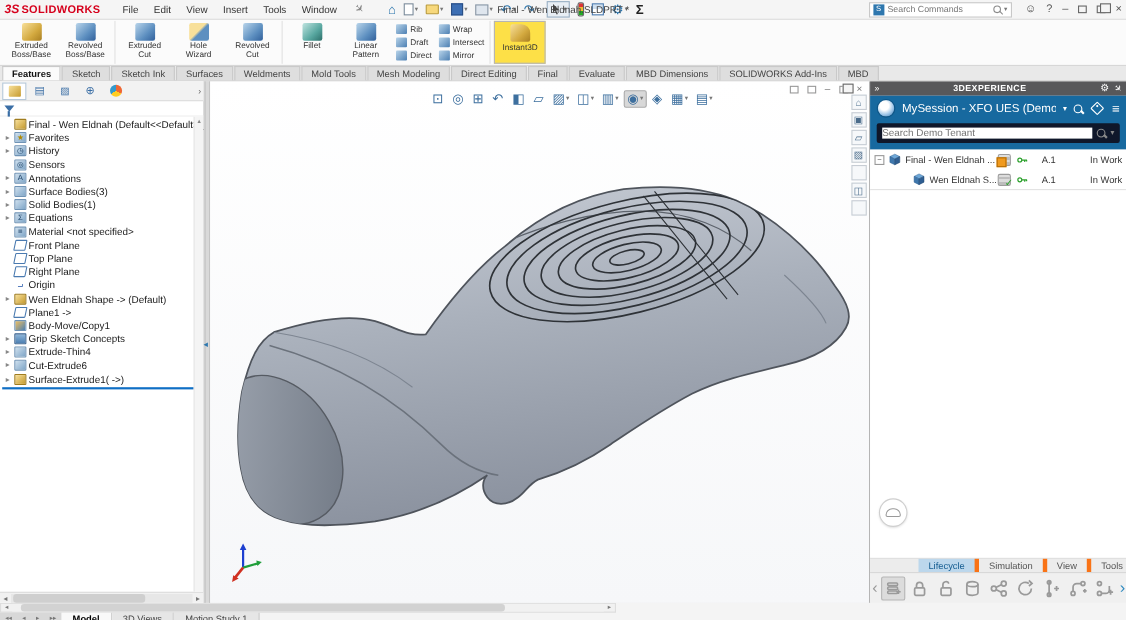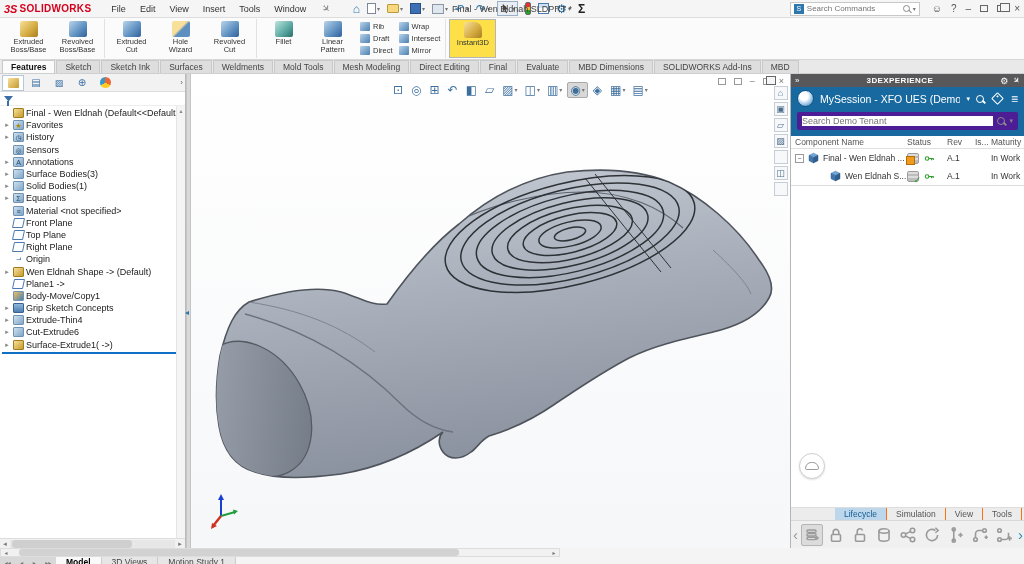--- a/index.html
+++ b/index.html
@@ -1,21 +1,21 @@
 <!DOCTYPE html>
 <html><head>
 <meta charset="utf-8">
 <style>
   *{margin:0;padding:0;box-sizing:border-box;font-family:"Liberation Sans","DejaVu Sans",sans-serif;}
   html,body{width:1024px;height:564px;overflow:hidden;background:#e9e9e9;font-size:9px;color:#222;}
   .app{width:1024px;height:564px;display:flex;flex-direction:column;position:relative;}
 
   
   .titlebar{height:18px;background:#f5f5f5;display:flex;align-items:center;padding:0 4px;gap:4px;border-bottom:1px solid #ddd;position:relative;}
-  .logo{display:flex;align-items:center;gap:2px;margin-right:10px;}
+  .logo{display:flex;align-items:flex-end;gap:2px;margin-right:10px;}
   .logo .s3{color:#d6001c;font-weight:bold;font-style:italic;font-size:11px;}
   .logo .sw{color:#d6001c;font-size:10px;font-weight:bold;letter-spacing:.3px;}
   .menus{display:flex;gap:2px;}
   .menu{padding:2px 6px;color:#333;cursor:default;}
   .pinico{color:#888;font-size:10px;transform:rotate(45deg);display:inline-block;margin:0 6px;}
   .quick{display:flex;align-items:center;gap:7px;margin-left:12px;}
   .qitem{display:flex;align-items:center;gap:1px;color:#1a74b5;}
   .qglyph{font-size:12px;line-height:12px;color:#2e77ae;}
   .qcaret{font-size:6px;color:#777;}
   .ic-doc{width:9px;height:11px;background:#fff;border:1px solid #7a8a9a;display:inline-block;}
@@ -120,21 +120,21 @@
   .compass{width:17px;height:17px;border-radius:50%;background:radial-gradient(circle at 40% 35%,#ffffff 30%,#9fc6e8 60%,#2a6ea6);border:1px solid #0e5586;flex:0 0 17px;}
   .sessname{font-size:10.5px;white-space:nowrap;overflow:hidden;}
   .sesscaret{font-size:7px;}
   .sessicons{margin-left:auto;display:flex;gap:9px;align-items:center;}
   .wmag{width:8px;height:8px;border:1.6px solid #fff;border-radius:50%;position:relative;}
   .wmag::after{content:"";position:absolute;width:4px;height:1.6px;background:#fff;transform:rotate(45deg);right:-3px;bottom:-1px;}
   .wtag{width:9px;height:9px;border:1.6px solid #fff;transform:rotate(45deg);border-radius:1px;position:relative;}
   .wtag::after{content:"";position:absolute;width:2px;height:2px;background:#fff;border-radius:50%;left:1px;top:1px;}
   .wburger{color:#fff;font-size:12px;line-height:10px;font-weight:bold;}
   .searchrow{display:flex;}
-  .searchbox{flex:1;background:#4c1d95;border-radius:2px;height:18px;display:flex;align-items:center;padding:0 5px;gap:4px;}
+  .searchbox{flex:1;background:#0f172a;border-radius:2px;height:18px;display:flex;align-items:center;padding:0 5px;gap:4px;}
   .searchbox input{flex:1;border:none;outline:none;font-size:9px;color:#999;}
   .gmag{width:8px;height:8px;border:1.6px solid #8a8a8a;border-radius:50%;position:relative;}
   .gmag::after{content:"";position:absolute;width:4px;height:1.6px;background:#8a8a8a;transform:rotate(45deg);right:-3px;bottom:-1px;}
   .gcaret{color:#888;font-size:7px;}
   .comtable{background:#fff;border-bottom:1px solid #ddd;}
   .comhead{display:flex;height:13px;align-items:center;border-bottom:1px solid #e0e0e0;color:#555;font-size:8.5px;padding-left:4px;}
   .comhead .c-name{width:112px;}
   .comhead .c-status{width:40px;}
   .comhead .c-rev{width:28px;}
   .comhead .c-is{width:16px;}
@@ -151,21 +151,21 @@
   .stico[data-st="hold"]::after{content:"";position:absolute;left:-2px;bottom:-2px;width:7px;height:7px;background:#f09a1e;border:1px solid #b56d05;}
   .stico[data-st="ok"]::after{content:"✓";position:absolute;right:-3px;bottom:-4px;color:#2ca02c;font-weight:bold;font-size:9px;}
   .keysvg{width:13px;height:11px;}
   .rrev{width:28px;}
   .ris{width:16px;}
   .rmat{flex:1;}
   .xbody{flex:1;background:#fff;position:relative;}
   .assist{position:absolute;left:8px;bottom:28px;width:26px;height:26px;border-radius:50%;border:1px solid #cfcfcf;background:#fff;display:flex;align-items:center;justify-content:center;box-shadow:0 1px 2px rgba(0,0,0,.12);}
   .assist .cloud{width:14px;height:8px;background:#fff;border:1.5px solid #9a9a9a;border-radius:7px 7px 2px 2px;position:relative;}
   .xtabs{height:13px;display:flex;align-items:stretch;background:#ececec;padding-left:44px;border-top:1px solid #ddd;}
-  .xtab{padding:0 9px;display:flex;align-items:center;font-size:8.5px;color:#555;border-right:1px solid #f97316;cursor:default;}
+  .xtab{padding:0 9px;display:flex;align-items:center;font-size:8.5px;color:#555;border-right:4px solid #f97316;cursor:default;}
   .xtab[data-active="true"]{background:#bcd7ec;color:#155d91;}
   .actionbar{height:28px;background:#f0f0f0;border-top:1px solid #d8d8d8;display:flex;align-items:center;padding:0 1px;gap:2px;}
   .abarrow{font-size:15px;color:#9a9a9a;padding:0 1px;}
   .abarrow.blue{color:#2e8ac0;}
   .abico{width:22px;height:22px;padding:2px;border-radius:2px;}
   .abico[data-pressed="true"]{background:#dcdcdc;border:1px solid #b5b5b5;}
   .abico use{stroke:#9a9a9a;fill:none;stroke-width:1.4;}
 
   
   .bottombar{height:16px;background:#f4f4f4;display:flex;flex-direction:column;}
@@ -769,27 +769,20 @@
         </div>
         <div class="searchrow">
           <div class="searchbox">
             <input placeholder="Search Demo Tenant" style="">
             <span class="gmag"></span>
             <span class="gcaret">▾</span>
           </div>
         </div>
       </div>
       <div class="comtable">
-        <div class="comhead">
-          <span class="c-name">Component Name</span>
-          <span class="c-status">Status</span>
-          <span class="c-rev">Rev</span>
-          <span class="c-is">Is...</span>
-          <span class="c-mat">Maturity</span>
-        </div>
         <div>
 
             <div class="comrow">
               <span class="rname" data-indent="0">
                 <span class="expander">−</span>
                 <svg class="cubesvg" viewBox="0 0 16 16">
                   <use href="#s-cube"></use>
                 </svg>
                 <span class="rlabeltxt">Final - Wen Eldnah ...</span>
               </span>

